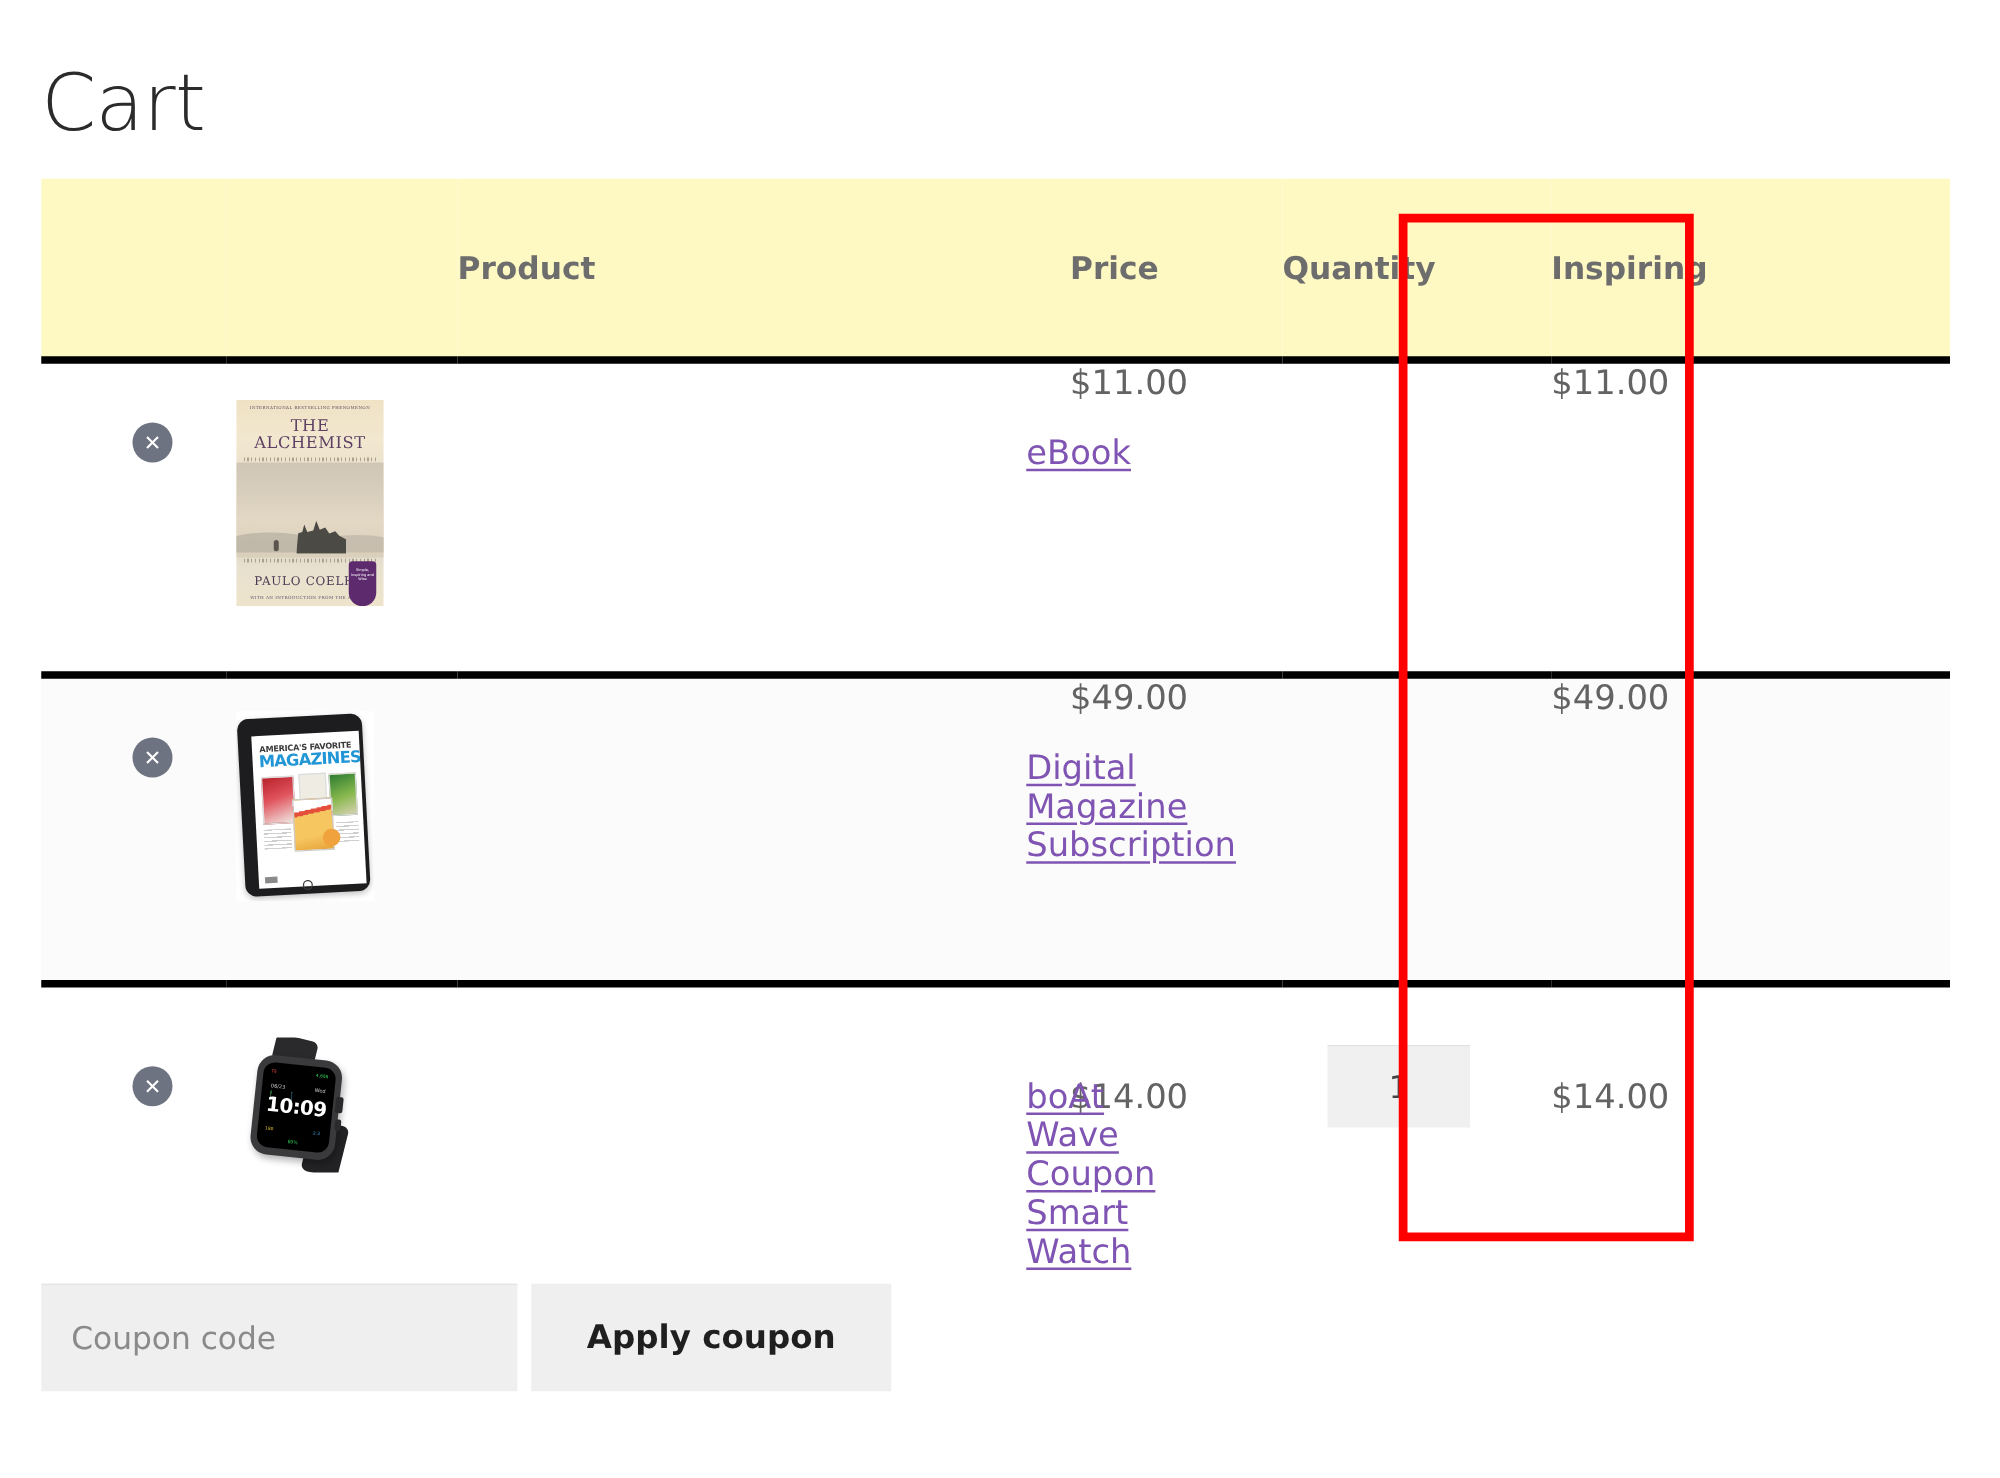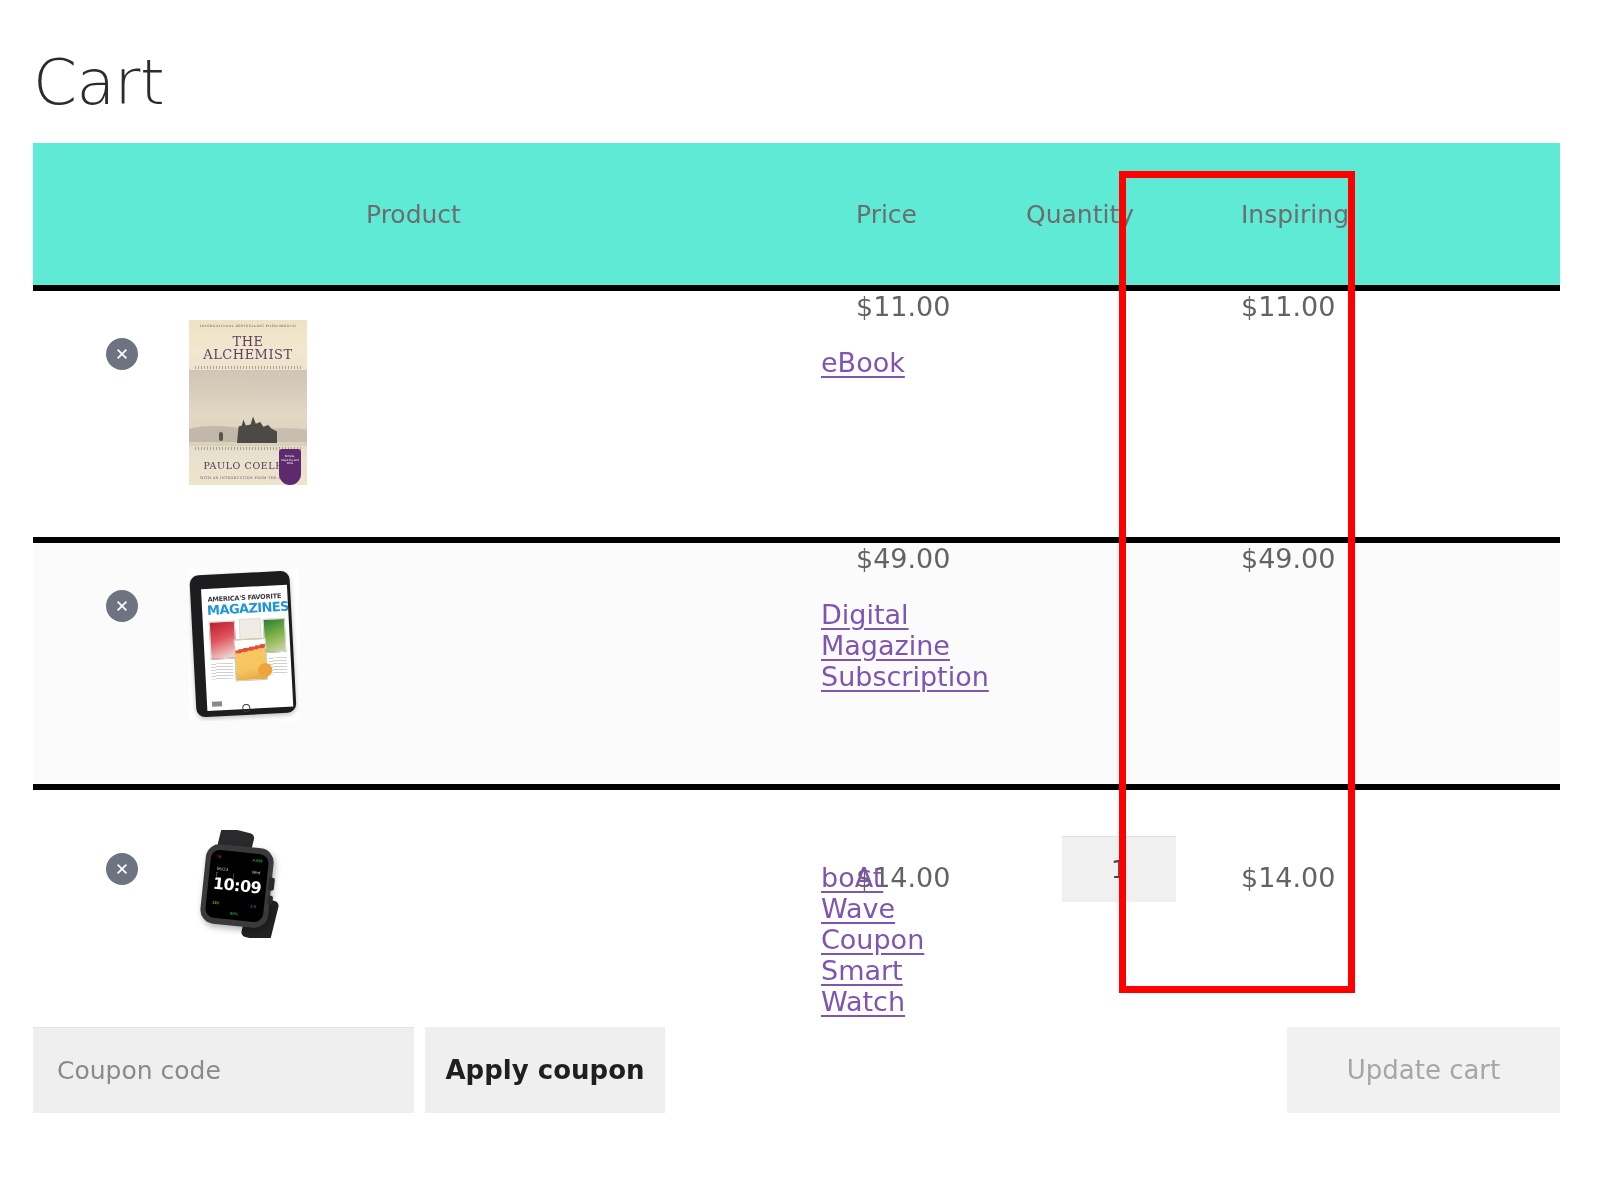--- a/index.html
+++ b/index.html
@@ -33,26 +33,26 @@
     table-layout: fixed;
   }
   .cart-table col.c-remove { width: 148px; }
   .cart-table col.c-thumb  { width: 185px; }
   .cart-table col.c-name   { width: 490px; }
   .cart-table col.c-price  { width: 170px; }
   .cart-table col.c-qty    { width: 215px; }
   .cart-table col.c-sub    { width: 319px; }
 
   .cart-table thead th {
-    background: #5eead4;
+    background: #fef9c3;
     height: 145px;
     vertical-align: middle;
     text-align: left;
     font-size: 25px;
-    font-weight: 400;
+    font-weight: 700;
     color: #6d6d6d;
     padding: 0;
     border: none;
   }
   .th-product  { padding-left: 22px; }
   .th-price    { padding-left: 15px; }
   .th-quantity { padding-left: 38px; margin-left: 17px; }
   .th-subtotal { padding-left: 26px; }
 
   .cart-table tbody tr { background: #ffffff; }
@@ -276,21 +276,21 @@
     border-top: 1px solid #e3e3e3;
     padding-left: 24px;
     font-size: 25px;
     color: #7a7a7a;
     font-family: "DejaVu Sans", "Liberation Sans", sans-serif;
   }
   .coupon-input::placeholder { color: #8a8a8a; }
   .apply-btn {
     position: absolute;
     left: 392px; top: 0;
-    width: 240px; height: 86px;
+    width: 288px; height: 86px;
     background: #efefef;
     border: none;
     font-size: 26px;
     font-weight: 700;
     color: #1f1f1f;
     cursor: pointer;
     font-family: "DejaVu Sans", "Liberation Sans", sans-serif;
   }
   .update-btn {
     position: absolute;
@@ -464,18 +464,17 @@
         </td>
         <td class="sub-cell">$14.00</td>
       </tr>
 
     </tbody>
   </table>
 
   <div class="actions">
     <input class="coupon-input" type="text" placeholder="Coupon code" style="">
     <button class="apply-btn">Apply coupon</button>
-    <button class="update-btn">Update cart</button>
   </div>
 
   <div class="annotation"></div>
 
 </div>
 
 </body></html>

